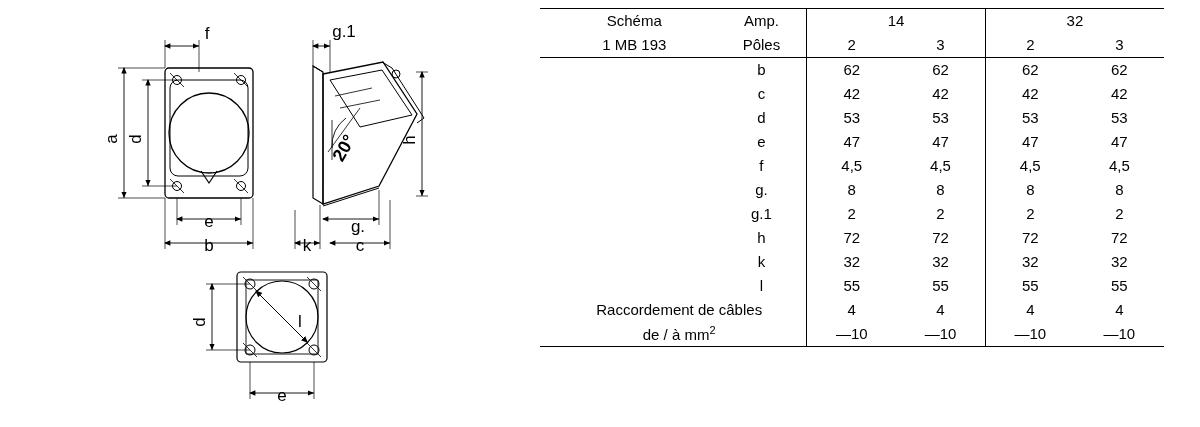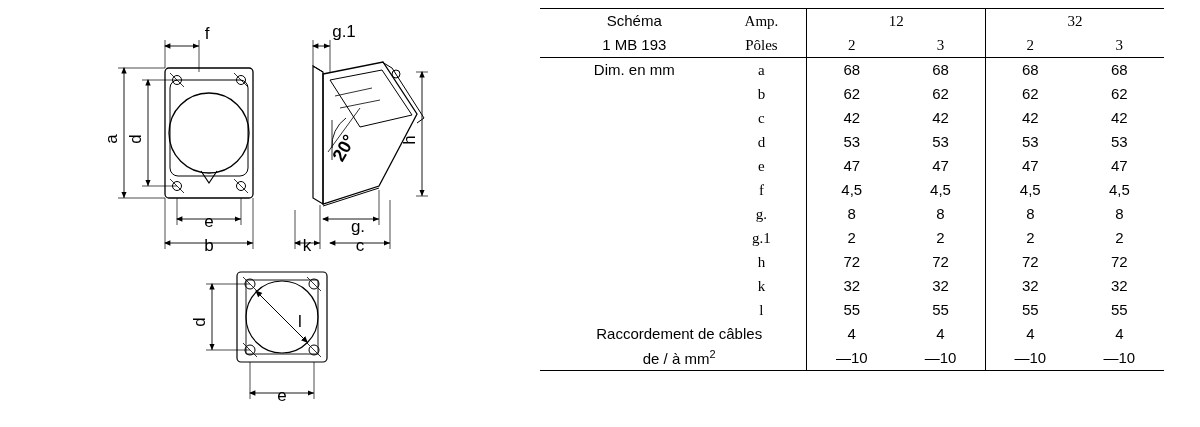--- a/index.html
+++ b/index.html
@@ -45,21 +45,21 @@
     line-height: 1.1;
   }
   table.spec td, table.spec th {
     padding: 0;
     margin: 0;
     font-weight: normal;
     text-align: center;
     vertical-align: middle;
     height: 24px;
   }
-  .bold { font-weight: bold; font-family: Liberation Serif, serif; }
+  .bold { font-weight: bold; }
   .lbl-left {
     text-align: left;
     padding-left: 12px !important;
     font-weight: bold;
     white-space: nowrap;
   }
   
   .b-top { border-top: 1.6px solid #000; }
   .b-bot { border-bottom: 1.6px solid #000; }
   .b-right { border-right: 1.6px solid #000; }
@@ -215,41 +215,33 @@
         <col class="col-v">
           <col class="col-v">
         <col class="col-v">
           <col class="col-v">
       </colgroup>
       <tbody>
 
         <tr>
           <td class="lbl-left b-top">Schéma</td>
           <td class="bold b-top b-right">Amp.</td>
-          <td class="bold b-top" colspan="2">12</td>
+          <td class="bold b-top" colspan="2">14</td>
           <td class="bold b-top b-left" colspan="2">32</td>
         </tr>
 
         <tr>
           <td class="lbl-left b-bot">1 MB 193</td>
           <td class="bold b-bot b-right">Pôles</td>
           <td class="bold b-bot">2</td>
           <td class="bold b-bot">3</td>
           <td class="bold b-bot b-left">2</td>
           <td class="bold b-bot">3</td>
         </tr>
 
-        <tr>
-          <td class="lbl-left">Dim. en mm</td>
-          <td class="bold b-right">a</td>
-          <td>68</td>
-          <td>68</td>
-          <td class="b-left">68</td>
-          <td>68</td>
-        </tr>
 
         <tr>
           <td></td>
           <td class="bold b-right">b</td>
           <td>62</td>
           <td>62</td>
           <td class="b-left">62</td>
           <td>62</td>
         </tr>
         <tr>

